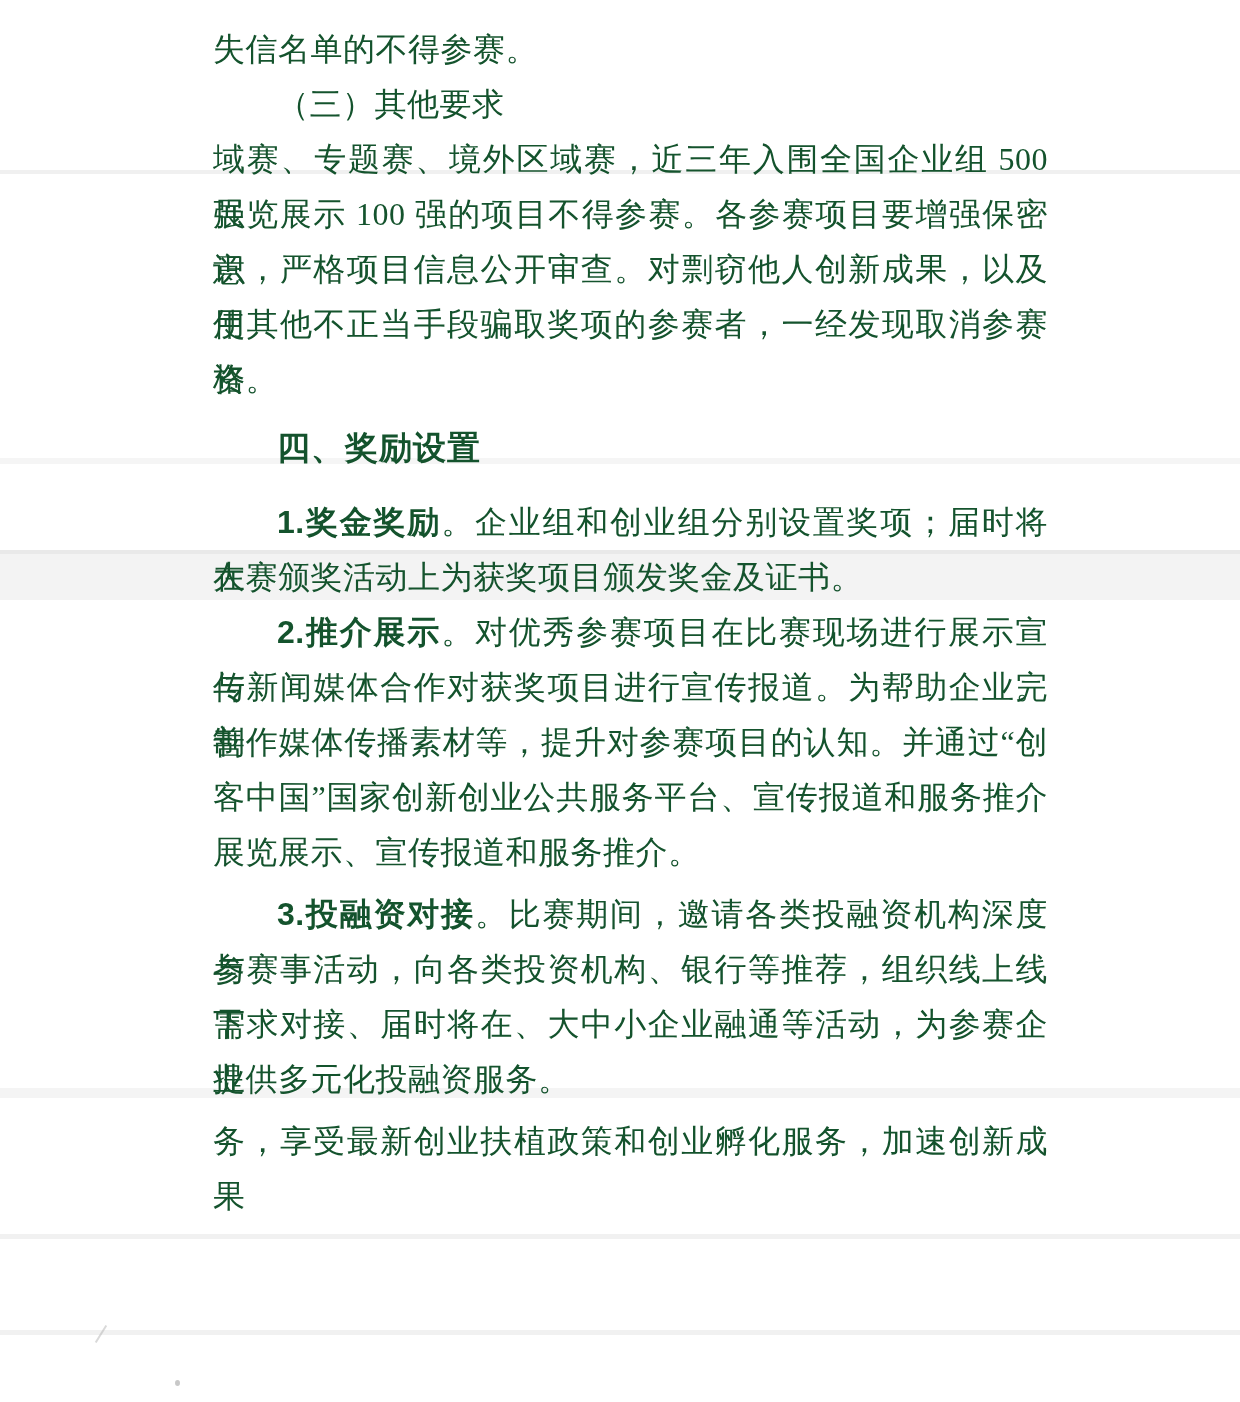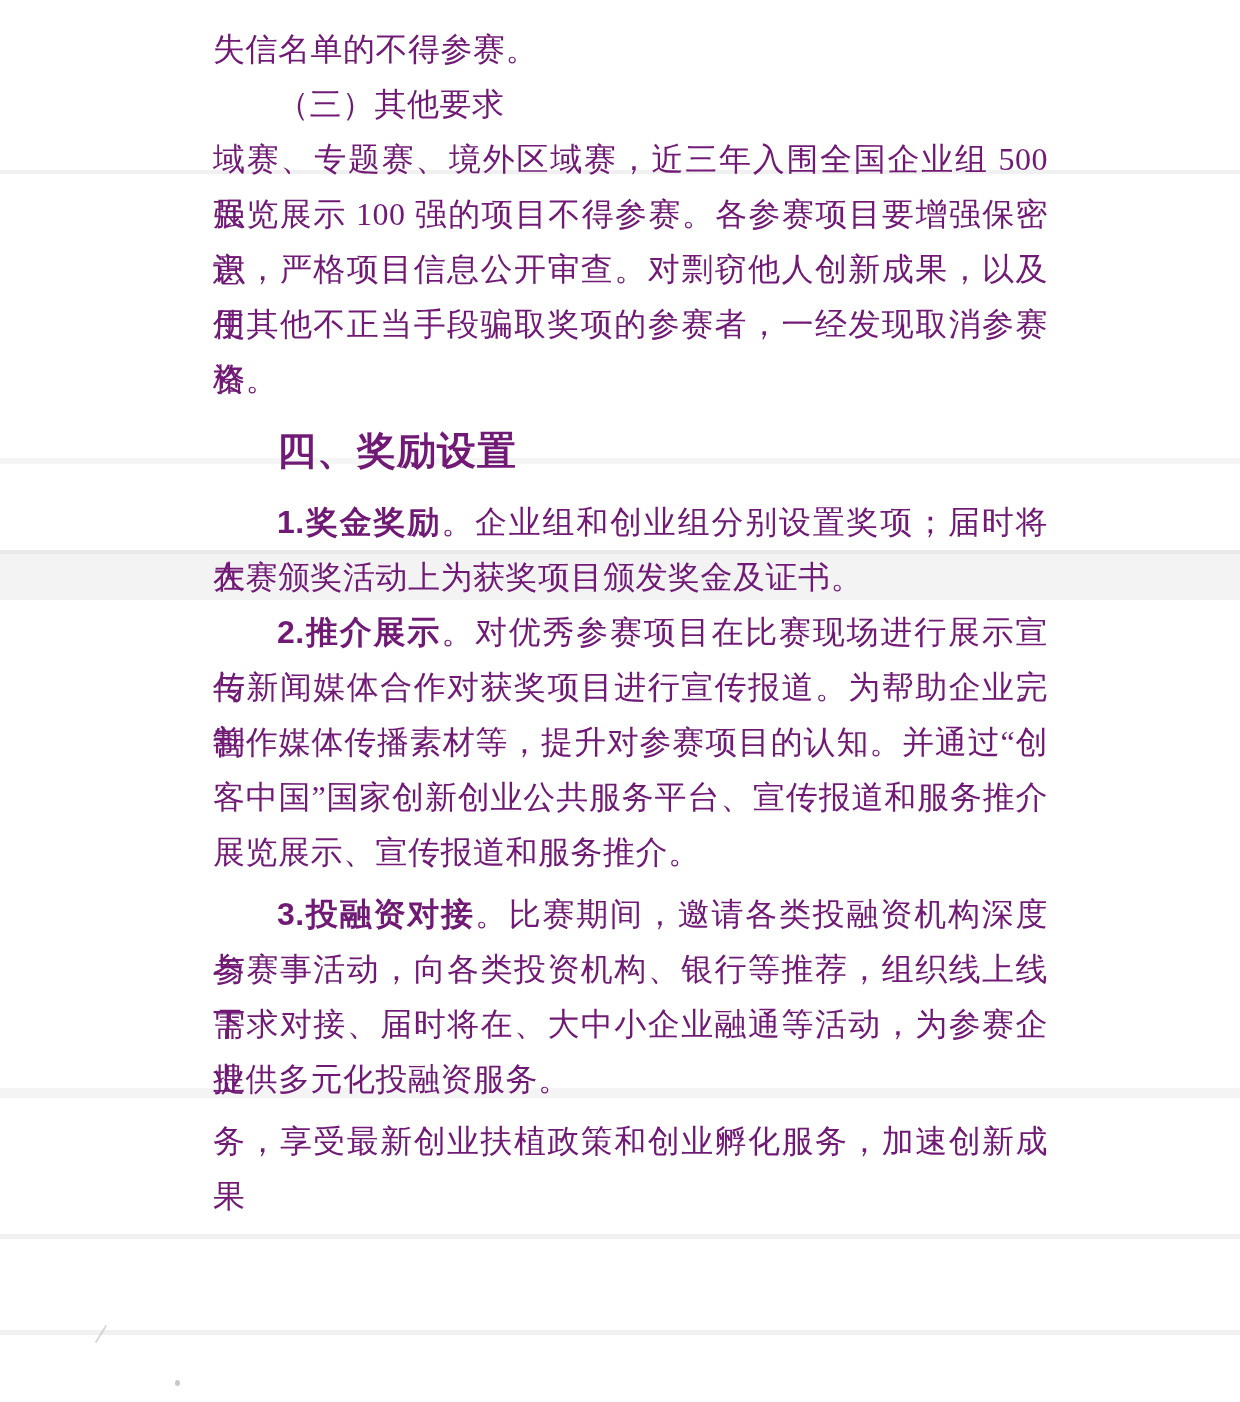--- a/index.html
+++ b/index.html
@@ -40,41 +40,41 @@
     height: 20px;
     background: #ababab;
     opacity: 0.45;
     transform: rotate(32deg);
   }
   .text-block {
     position: absolute;
     left: 213px;
     top: 22px;
     width: 835px;
-    color: #701a75;
+    color: #14532d;
   }
   .para { margin: 0; }
   .para.gap { margin-top: 7px; }
   .para.heading { margin: 16px 0 17px 0; }
   .line {
     font-size: 32px;
     line-height: 55px;
     height: 55px;
     letter-spacing: 0.5px;
   }
   .line.ind { text-indent: 64px; }
   .line.j {
     text-align: justify;
     text-align-last: justify;
     text-justify: inter-character;
   }
   .para.heading .line {
     font-weight: 700;
-    font-size: 39px;
-    font-family: Liberation Serif, serif;
+    font-size: 33px;
+    font-family: Liberation Mono, monospace;
     letter-spacing: 1px;
   }
   .lead {
     font-weight: 700;
     font-family: "Liberation Sans", "DejaVu Sans", sans-serif;
   }
 </style>
 </head>
 <body>
 

